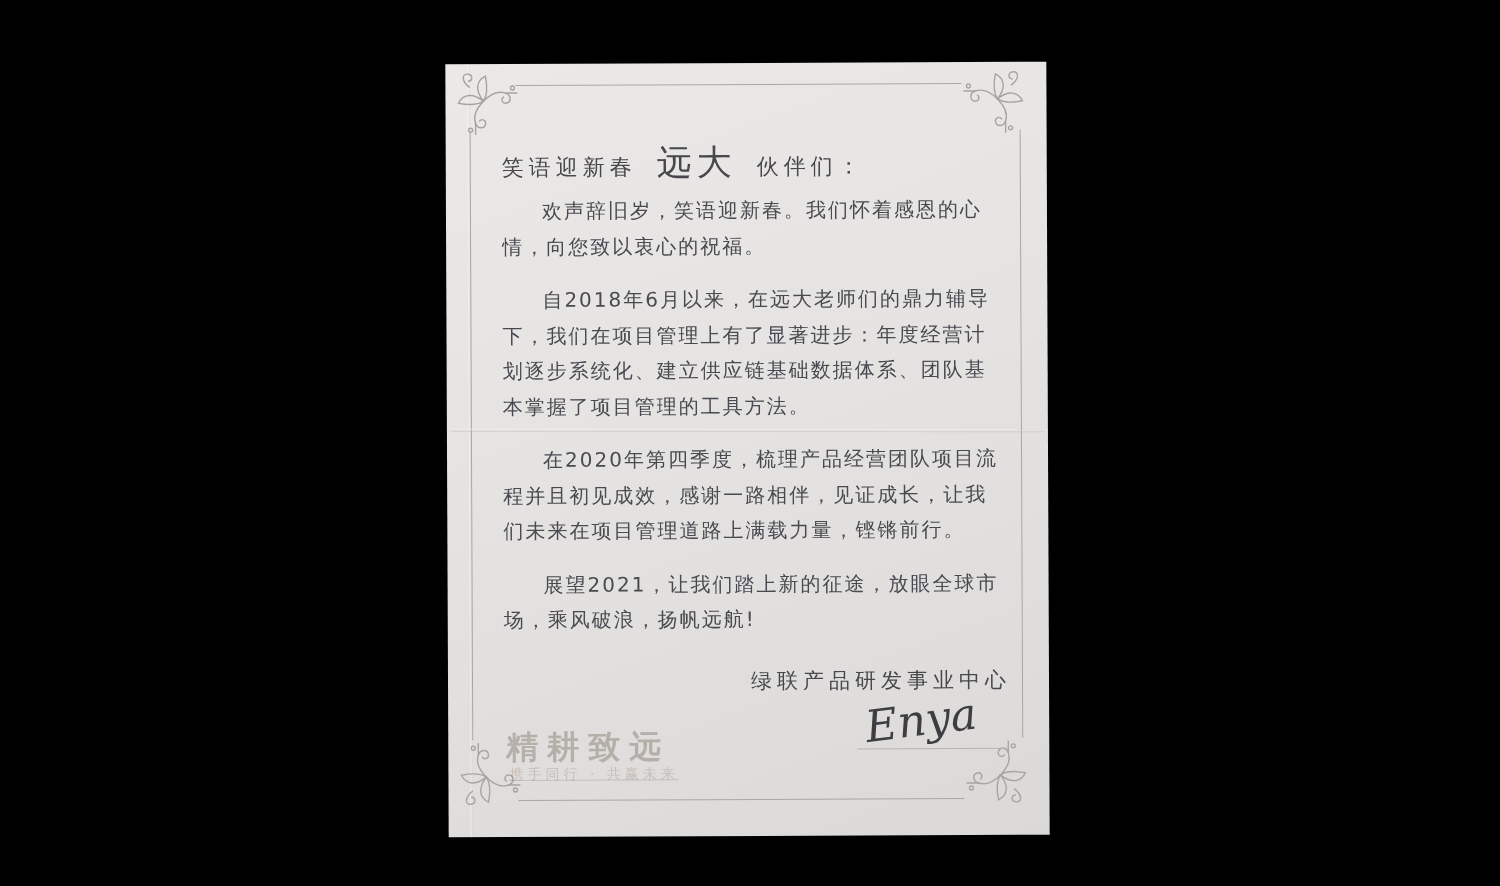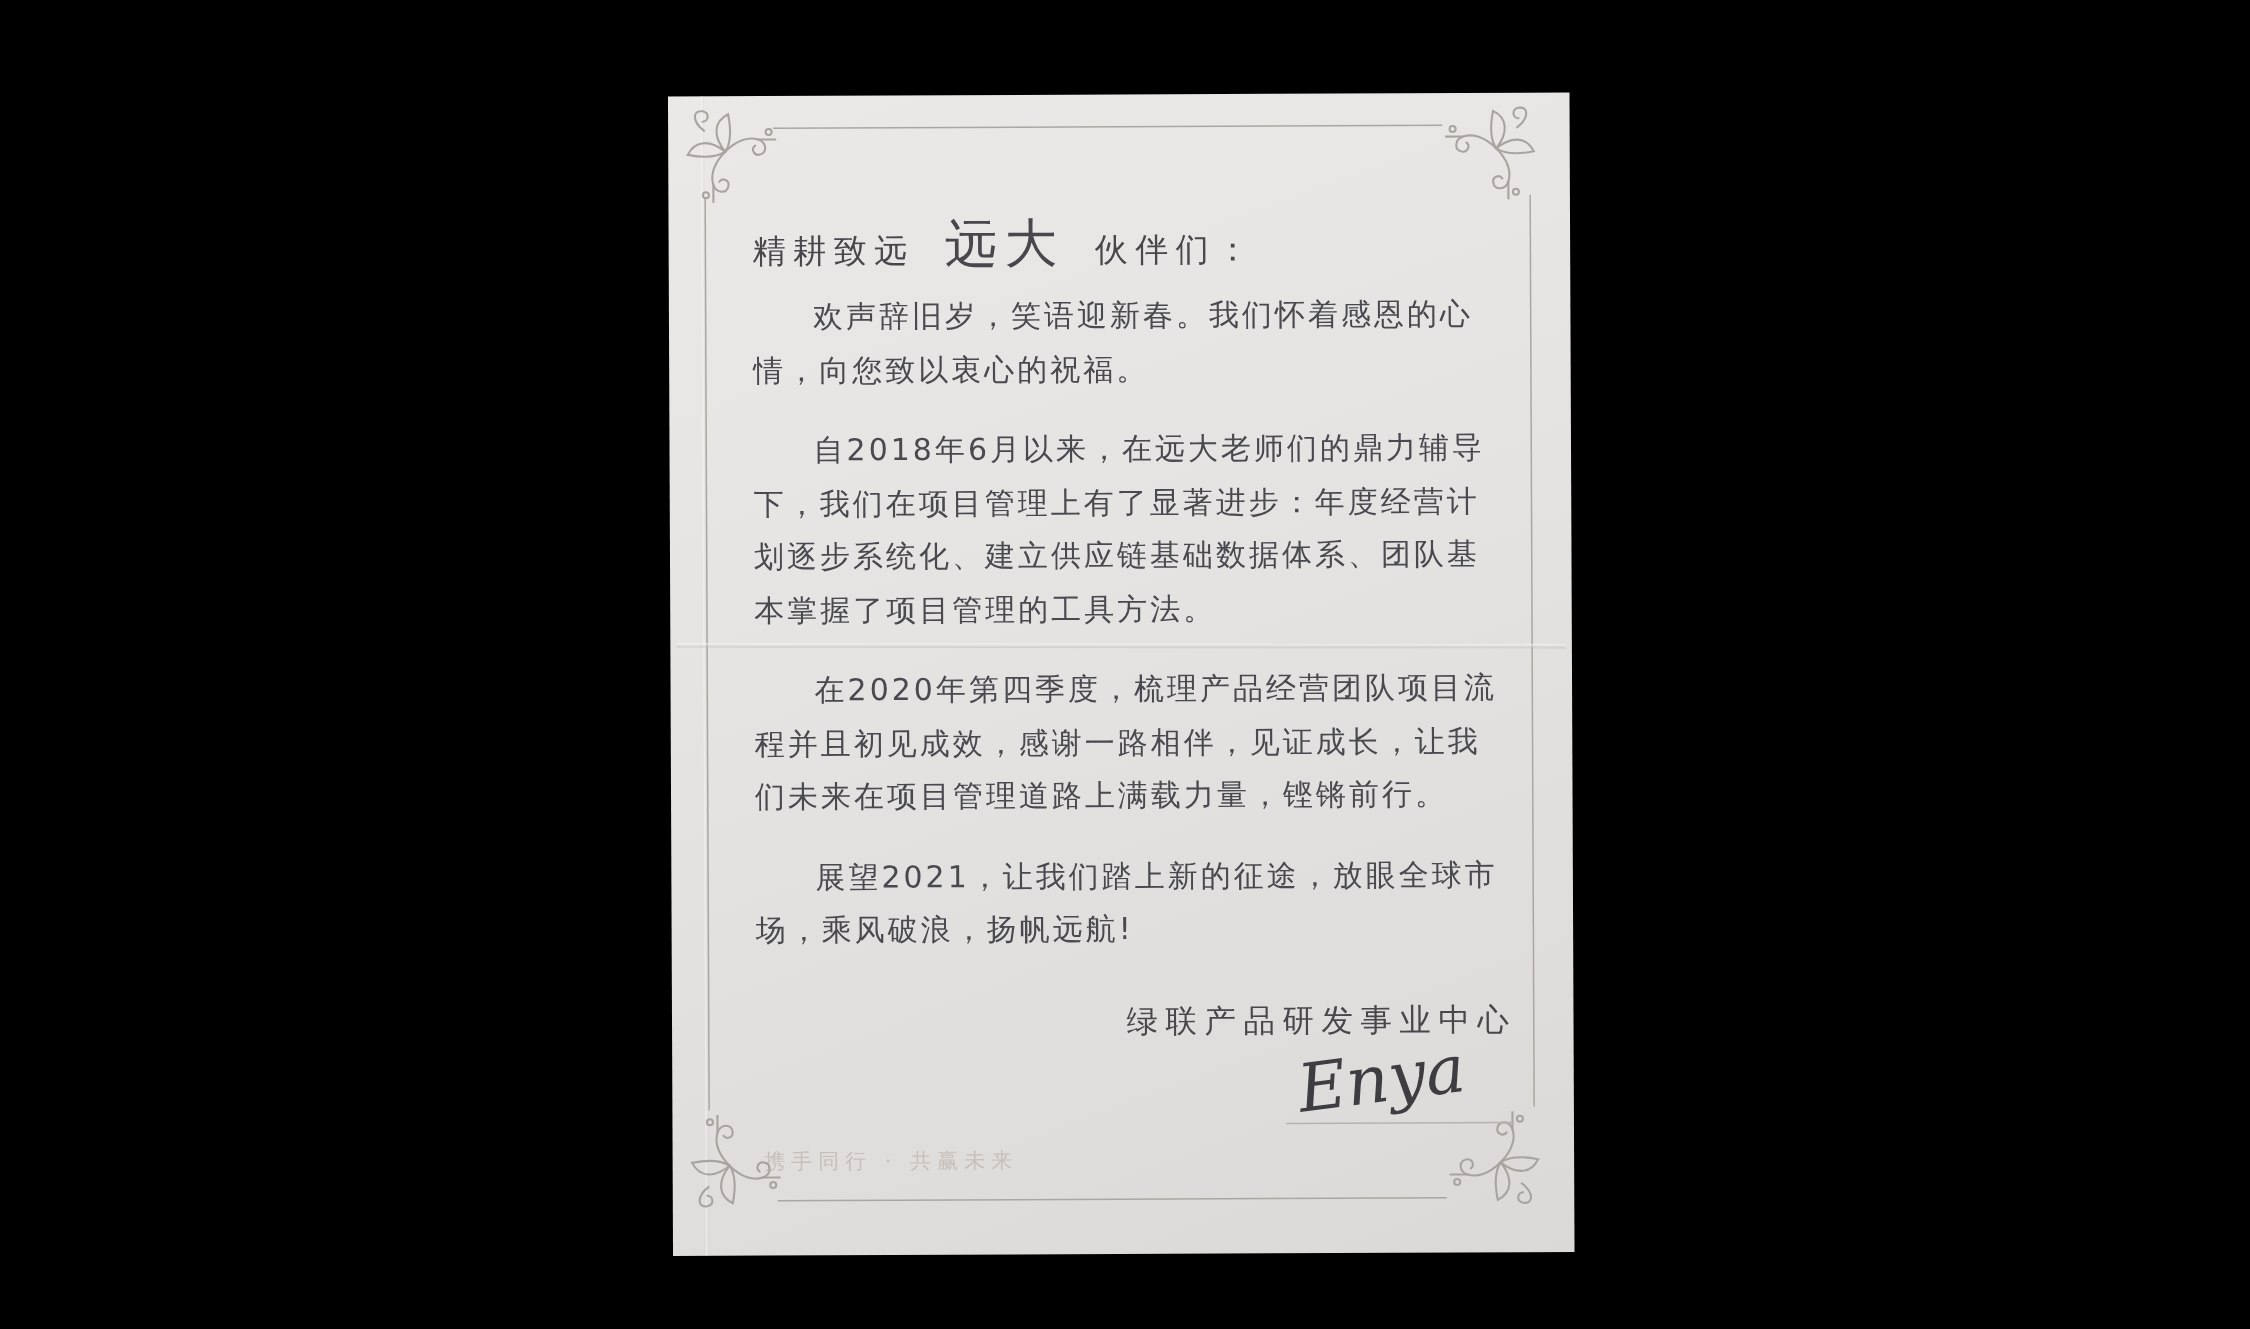--- a/index.html
+++ b/index.html
@@ -61,21 +61,21 @@
     background:#b6b3af;
   }
   .wm-main{
     position:absolute;left:58px;top:662px;
     font-size:32px;font-weight:bold;letter-spacing:9px;
     color:rgba(146,137,128,.55);white-space:nowrap;
   }
   .wm-sub{
     position:absolute;left:61px;top:702px;
     font-size:14px;letter-spacing:4px;
-    color:rgba(168,152,142,.45);white-space:nowrap;
+    color:rgba(168,152,142,.45);white-space:nowrap;text-decoration:underline;
   }
 </style>
 </head>
 <body>
 
 <div class="paper">
 
   <div class="frame-line fl-top"></div>
   <div class="frame-line fl-bottom"></div>
   <div class="frame-line fl-left"></div>
@@ -130,32 +130,33 @@
       <path d="M22 64 L22 52"></path>
       <path d="M16 16 C8 10 8 2 15 3 C20 4 19 10 15 10"></path>
       <circle cx="59" cy="17" r="2"></circle>
       <circle cx="17" cy="59" r="2"></circle>
     </g>
   </svg>
 
   <div class="crease"></div>
 
   <div class="greeting">
-    <span>精耕致远</span>
+    <span>笑语迎新春</span>
     <span class="emph">远大</span>
     <span>伙伴们：</span>
   </div>
 
   <div class="letter-body">
     <p>欢声辞旧岁，笑语迎新春。我们怀着感恩的心情，向您致以衷心的祝福。</p>
     <p>自2018年6月以来，在远大老师们的鼎力辅导下，我们在项目管理上有了显著进步：年度经营计划逐步系统化、建立供应链基础数据体系、团队基本掌握了项目管理的工具方法。</p>
     <p>在2020年第四季度，梳理产品经营团队项目流程并且初见成效，感谢一路相伴，见证成长，让我们未来在项目管理道路上满载力量，铿锵前行。</p>
     <p>展望2021，让我们踏上新的征途，放眼全球市场，乘风破浪，扬帆远航!</p>
   </div>
 
   <div class="signoff">绿联产品研发事业中心</div>
 
   <div class="signature">Enya</div>
   <div class="signature-line"></div>
 
+  <div class="wm-main">精耕致远</div>
   <div class="wm-sub">携手同行 · 共赢未来</div>
 
 </div>
 
 </body></html>

